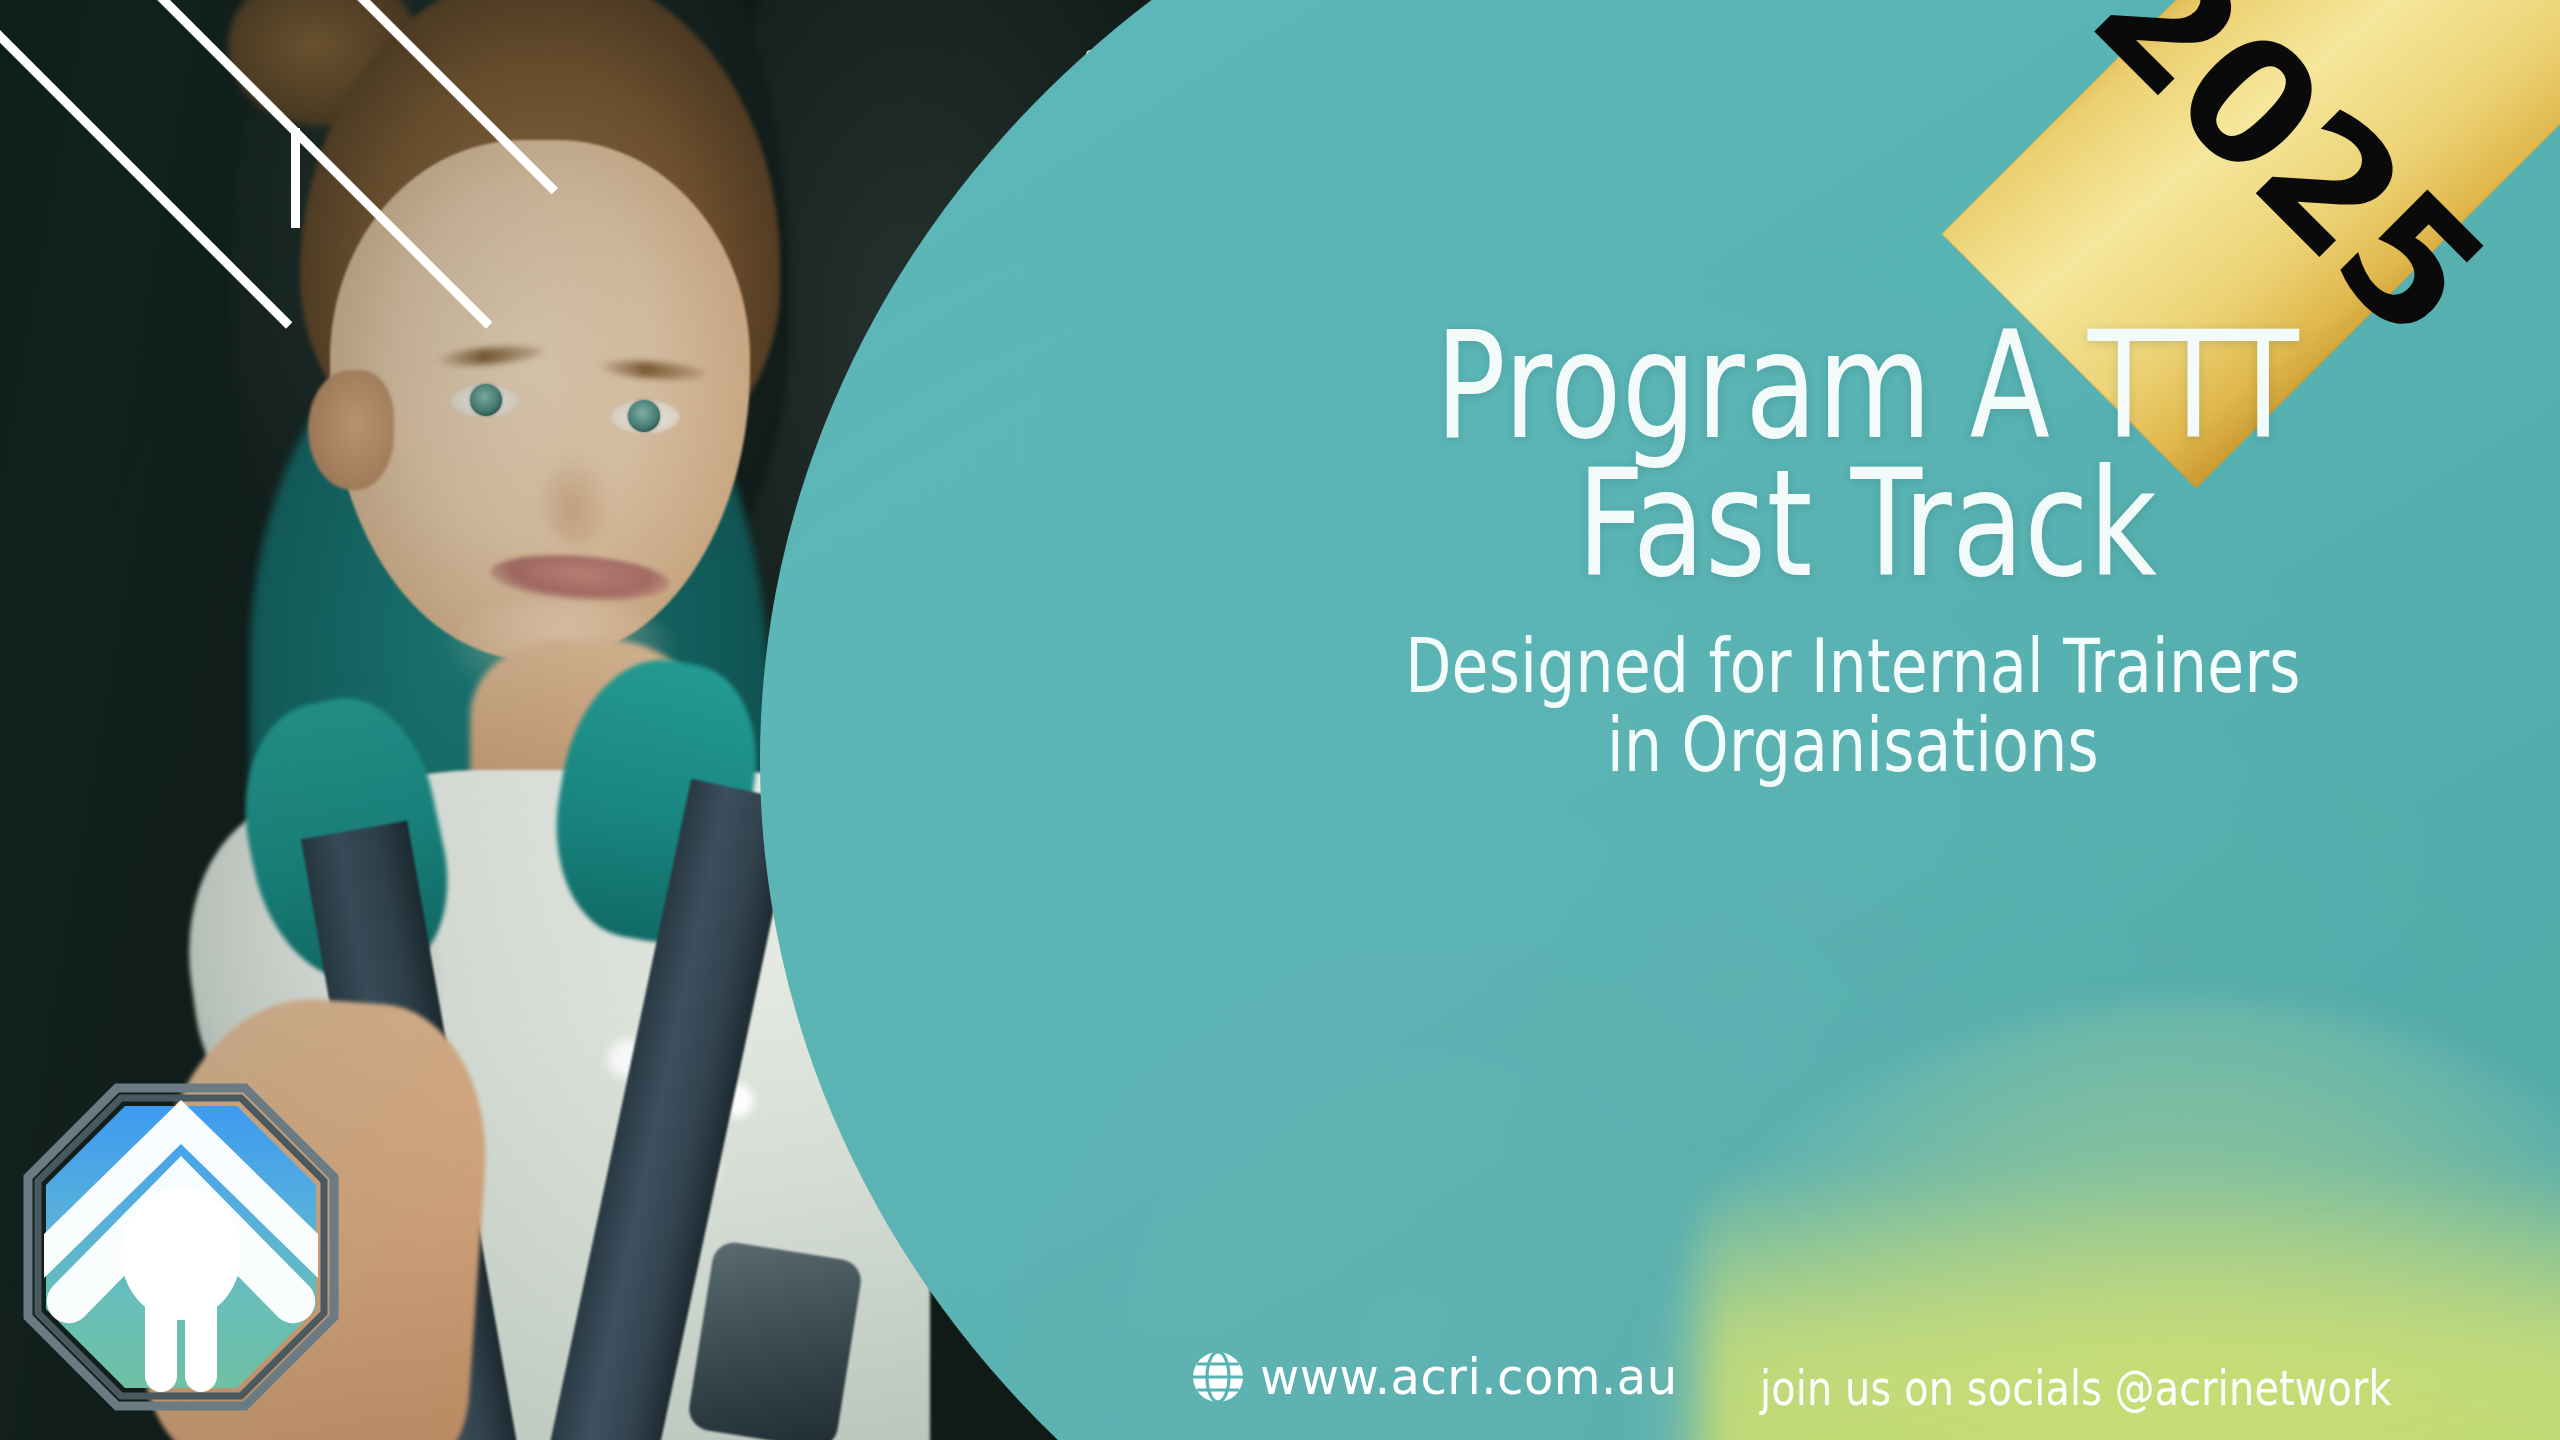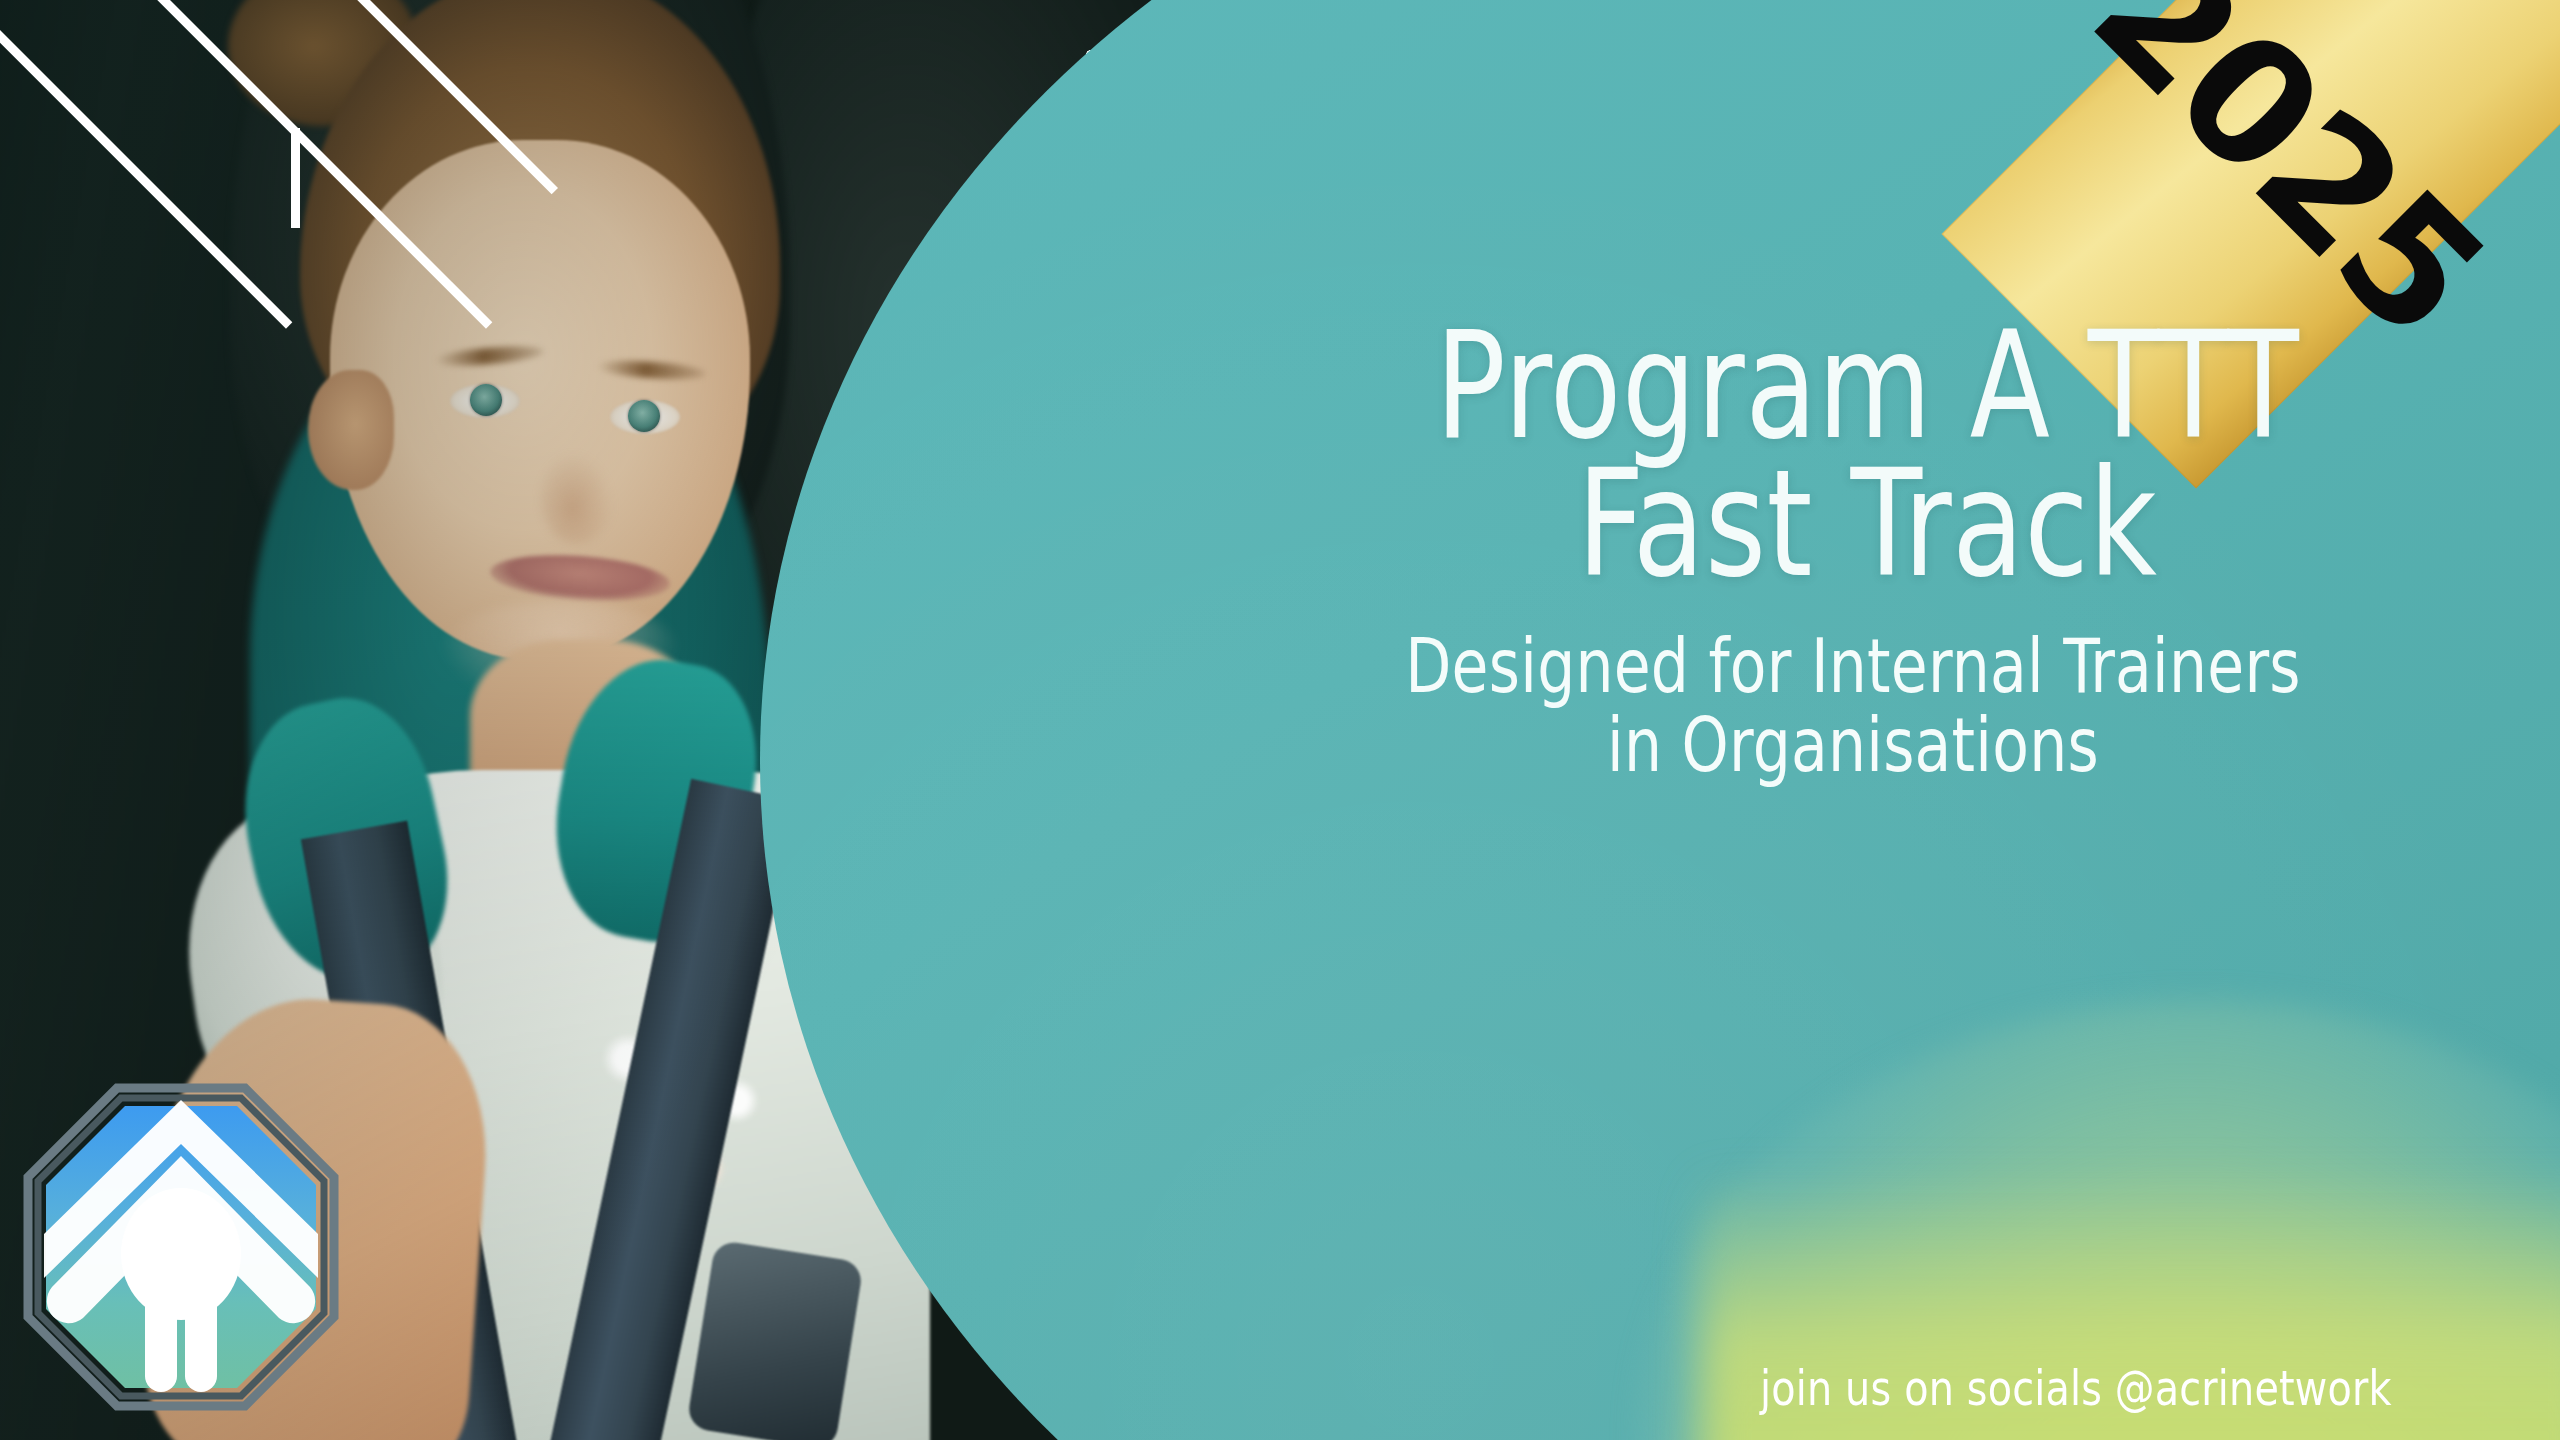--- a/index.html
+++ b/index.html
@@ -347,20 +347,32 @@
     <span id="ribbon-text">2025</span>
   </div>
 
   <div id="headline">
     <div class="h-line">Program A TTT</div>
     <div class="h-line">Fast Track</div>
     <div class="sub-line" id="sub1">Designed for Internal Trainers</div>
     <div class="sub-line">in Organisations</div>
   </div>
 
+  <div id="footer-web">
+    <svg id="globe-icon" viewBox="0 0 52 52">
+      <circle cx="26" cy="26" r="25" fill="#ffffff"></circle>
+      <g fill="none" stroke="#58b3b3" stroke-width="3.2">
+        <ellipse cx="26" cy="26" rx="11" ry="25"></ellipse>
+        <line x1="1" y1="26" x2="51" y2="26"></line>
+        <line x1="5" y1="13" x2="47" y2="13"></line>
+        <line x1="5" y1="39" x2="47" y2="39"></line>
+      </g>
+    </svg>
+    <span id="web-text">www.acri.com.au</span>
+  </div>
 
   <div id="footer-social">join us on socials @acrinetwork</div>
 
   <div id="logo">
     <svg viewBox="0 0 318 330">
       <defs>
         <linearGradient id="badgeGrad" x1="0" y1="0" x2="0" y2="1">
           <stop offset="0%" stop-color="#3d9bf0"></stop>
           <stop offset="38%" stop-color="#56afdc"></stop>
           <stop offset="70%" stop-color="#68bfb8"></stop>

